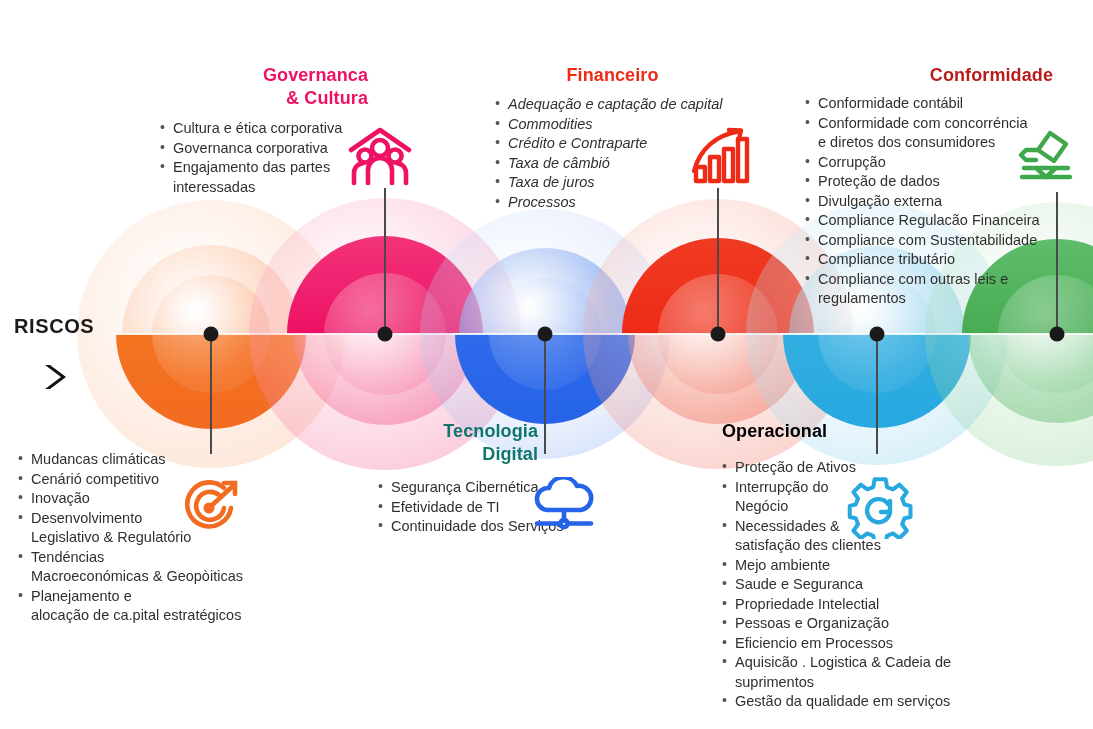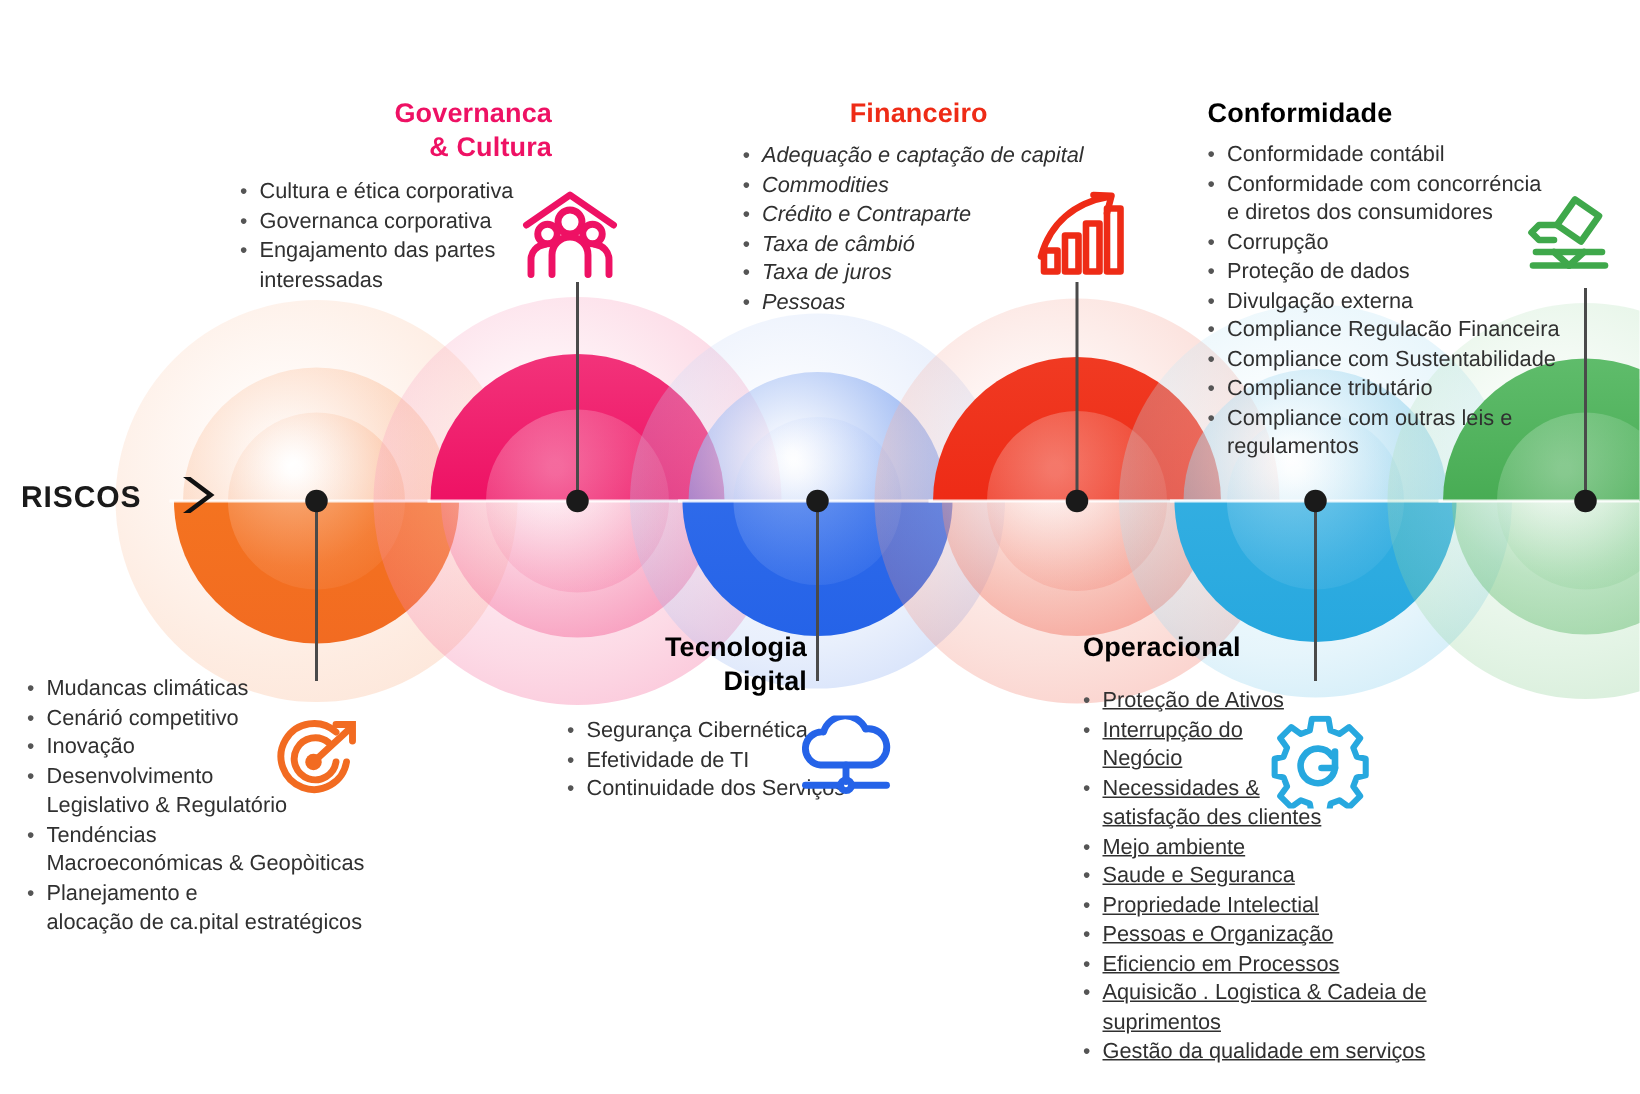--- a/index.html
+++ b/index.html
@@ -83,21 +83,21 @@
     content: "•";
     position: absolute; left: 0; top: -1px;
     font-size: 14px; color: #555;
   }
   ul.risk-list li .cont { display: block; padding-left: 0; }
 
   
   #riscos-label {
     position: absolute; left: 14px; top: 315px;
     z-index: 6;
-    display: flex; align-items: center; gap: 24px;
+    display: flex; align-items: center; gap: 24px; flex-direction: column;
   }
   #riscos-label .txt {
     font-weight: 700; font-size: 20px; letter-spacing: .6px;
     color: #1a1a1a;
   }
 
   
   .icon { position: absolute; z-index: 6; }
 </style>
 </head>
@@ -226,39 +226,39 @@
         <li>
           <span class="cont">Crédito e Contraparte</span>
         </li>
         <li>
           <span class="cont">Taxa de câmbió</span>
         </li>
         <li>
           <span class="cont">Taxa de juros</span>
         </li>
         <li>
-          <span class="cont">Pessoas</span>
+          <span class="cont">Processos</span>
         </li>
       </ul>
   </div>
   <div class="icon" style="left:690px; top:127px;">
     <svg width="62" height="60" viewBox="0 0 62 60" aria-hidden="true">
       <g fill="none" stroke="#EE2B16" stroke-width="4.4" stroke-linejoin="round" stroke-linecap="round">
         <path d="M6 54 L6 40 L15 40 L15 54 Z"></path>
         <path d="M20 54 L20 30 L29 30 L29 54 Z"></path>
         <path d="M34 54 L34 22 L43 22 L43 54 Z"></path>
         <path d="M48 54 L48 12 L57 12 L57 54 Z"></path>
         <path d="M4 44 C10 22, 26 8, 50 4"></path>
         <path d="M39 3 L51 3.5 L48 15"></path>
       </g>
     </svg>
   </div>
 
   <div class="block" style="left:805px; top:64px; width:248px;">
-    <div class="cat-title" style="color:#000000; text-align:left;">
+    <div class="cat-title" style="color:#b91c1c; text-align:right;">
       <span>Conformidade</span>
     </div>
     <ul class="risk-list" id="list-conformidade" style="margin-top:6px;">
         <li>
           <span class="cont">Conformidade contábil</span>
         </li>
         <li>
           <span class="cont">Conformidade com concorréncia</span>
           <span class="cont">e diretos dos consumidores</span>
         </li>
@@ -330,21 +330,21 @@
         <path d="M48 10 A22 22 0 1 0 55 30"></path>
         <path d="M43 17 A14 14 0 1 0 48 30"></path>
         <circle cx="33" cy="30" r="5.5" fill="#F26B21" stroke="none"></circle>
         <path d="M33 30 L58 7"></path>
         <path d="M48 5 L59 5 L59 16"></path>
       </g>
     </svg>
   </div>
 
   <div class="block" style="left:378px; top:420px; width:160px;">
-    <div class="cat-title right" style="color:#000000;">
+    <div class="cat-title right" style="color:#0f766e;">
       <span>Tecnologia</span><br>
       <span>Digital</span>
     </div>
   </div>
   <div class="block" style="left:378px; top:478px; width:200px;">
     <ul class="risk-list" id="list-tecnologia">
         <li>
           <span class="cont">Segurança Cibernética</span>
         </li>
         <li>
@@ -364,21 +364,21 @@
         <path d="M6 46.5 L28 46.5"></path>
         <path d="M38 46.5 L60 46.5"></path>
       </g>
     </svg>
   </div>
 
   <div class="block" style="left:722px; top:420px; width:230px;">
     <div class="cat-title" style="color:#000000;">
       <span>Operacional</span>
     </div>
-    <ul class="risk-list" id="list-operacional" style="margin-top:15px;text-decoration:underline;">
+    <ul class="risk-list" id="list-operacional" style="margin-top:15px;">
         <li>
           <span class="cont">Proteção de Ativos</span>
         </li>
         <li>
           <span class="cont">Interrupção do</span>
           <span class="cont">Negócio</span>
         </li>
         <li>
           <span class="cont">Necessidades &amp;</span>
           <span class="cont">satisfação des clientes</span>

